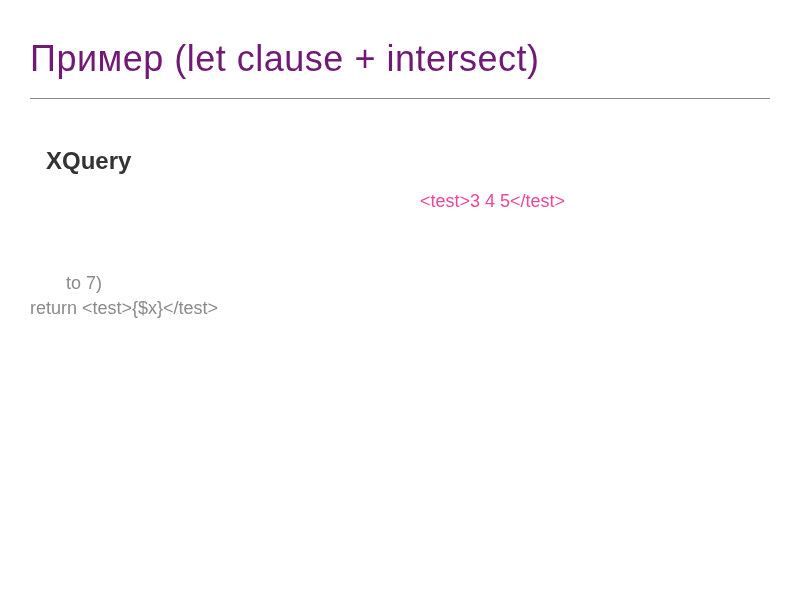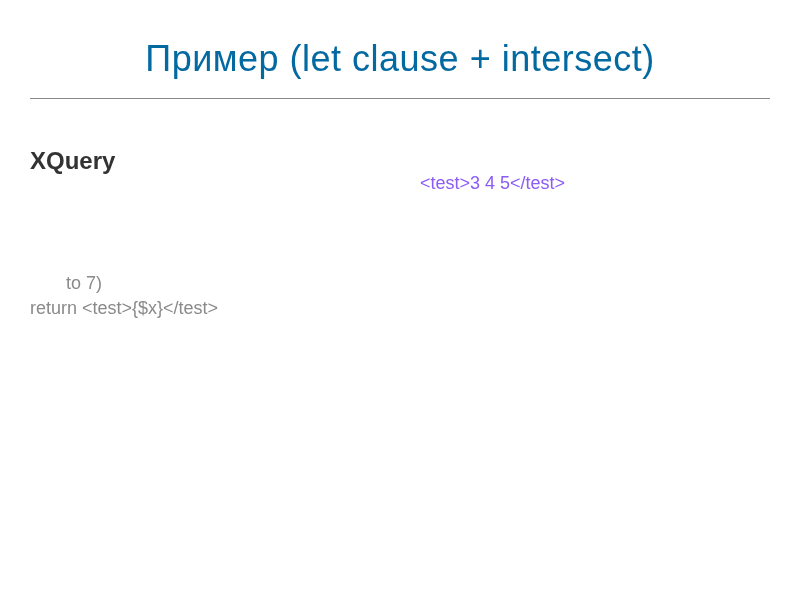--- a/index.html
+++ b/index.html
@@ -12,40 +12,40 @@
       height: 600px;
       background: #ffffff;
       font-family: Verdana, Geneva, sans-serif;
       padding: 38px 30px 30px 30px;
       color: #333333;
       position: relative;
     }
     .title {
       font-size: 36px;
       font-weight: 400;
-      color: #0369a1;
+      color: #701a75;
       margin-bottom: 18px;
       letter-spacing: 0.5px;
-      text-align: center;
     }
     .divider {
       border: none;
       border-top: 1px solid #888888;
       margin-bottom: 48px;
     }
     .columns {
       display: flex;
       gap: 40px;
     }
     .column {
       flex: 1;
     }
     .col-heading {
       font-size: 24px;
       margin-bottom: 96px;
+      margin-left: 16px;
     }
     .col-heading.left {
       font-weight: 700;
       color: #333333;
     }
     .col-heading.right {
       font-weight: 700;
       color: #8a8a8a;
     }
     .code-block {
@@ -56,24 +56,24 @@
     }
     .code-line {
       display: block;
     }
     .indent {
       padding-left: 36px;
       margin-top: 12px;
     }
     .result-block {
       font-size: 18px;
-      color: #8b5cf6;
+      color: #ec4899;
       line-height: 1.4;
       font-family: Verdana, Geneva, sans-serif;
-      margin-top: 24px;
+      margin-top: 42px;
     }
   </style>
 </head>
 <body>
 
 <h1 class="title">Пример (let clause + intersect)</h1>
 <hr class="divider">
 
 <div class="columns">
   <div class="column">

